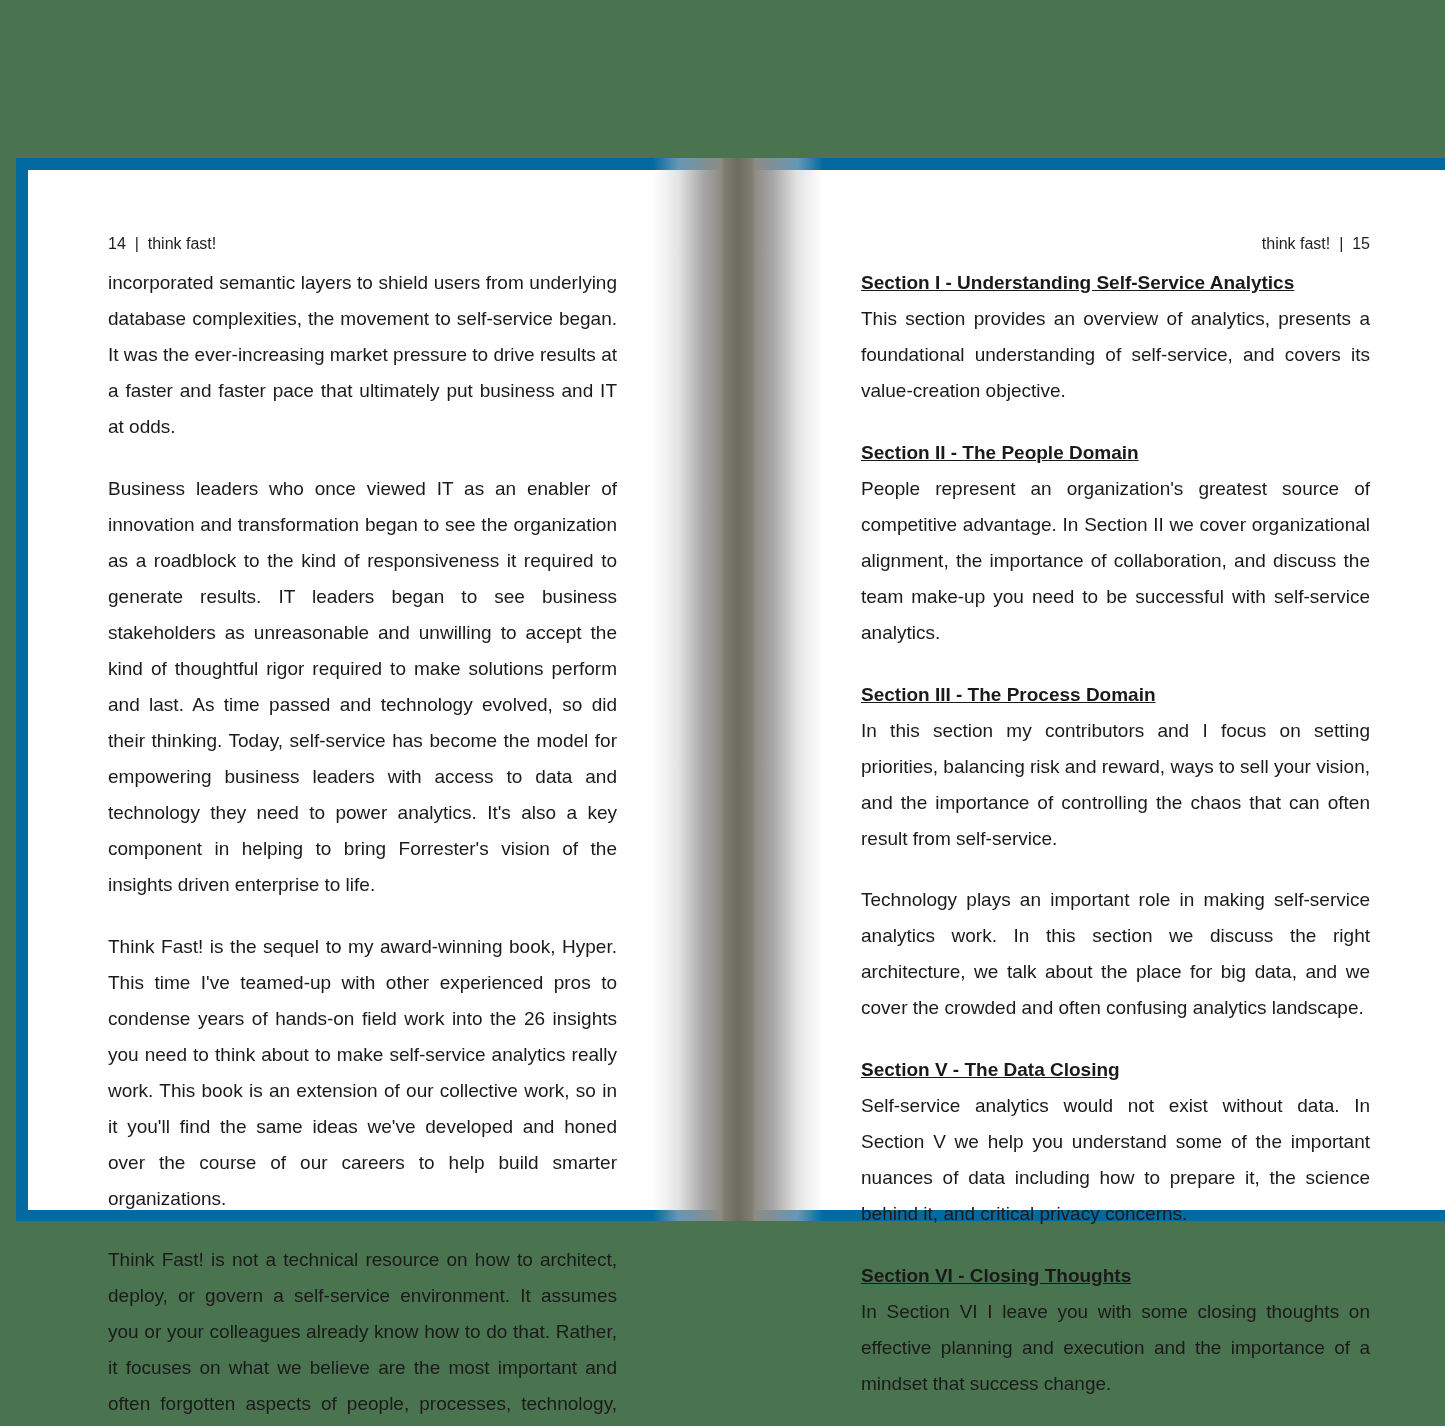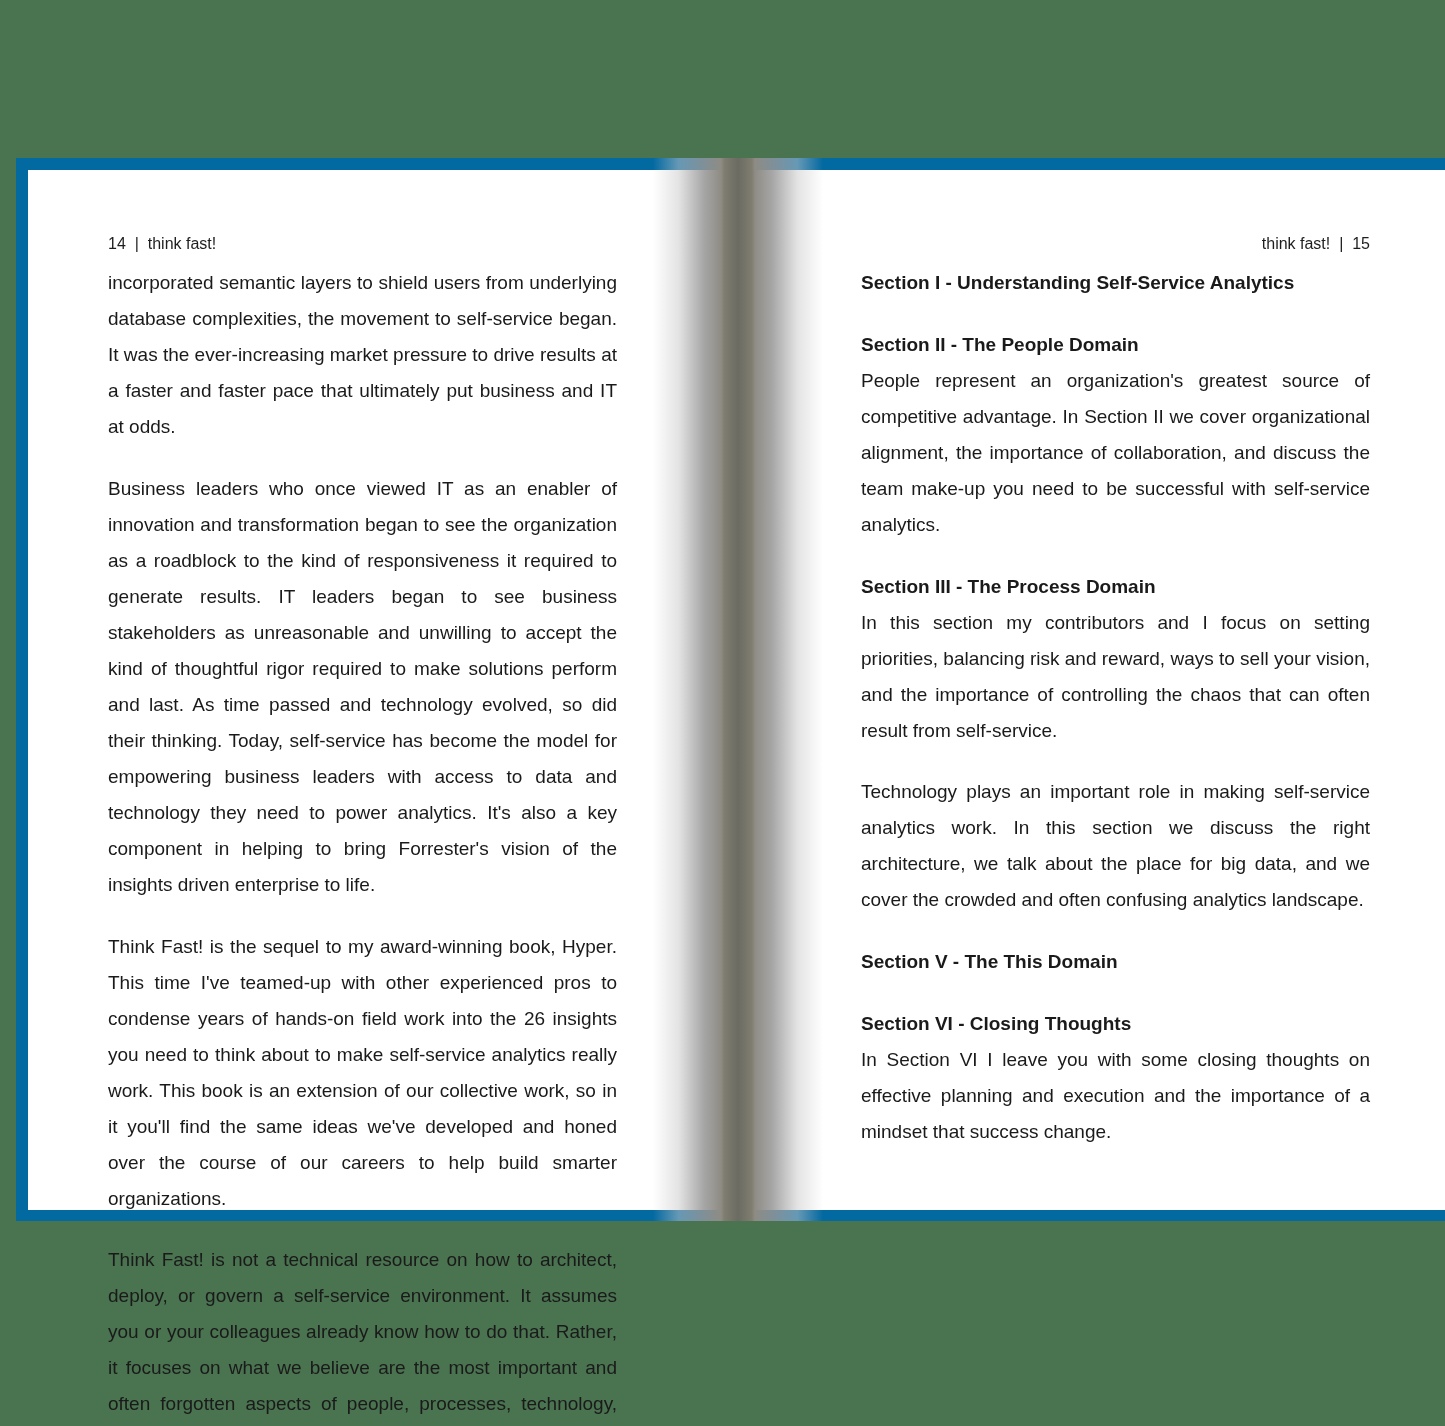--- a/index.html
+++ b/index.html
@@ -61,21 +61,21 @@
     line-height: 36px;
     color: #1a1a1a;
     text-align: justify;
   }
   .page-left .text-block { left: 80px; }
   .page-right .text-block { left: 112px; }
 
   .para { margin: 0 0 25.8px 0; }
   .para:last-child { margin-bottom: 0; }
   .section { margin: 0 0 25.8px 0; }
-  .section-title { font-weight: bold; display: block; text-align: left; }
+  .section-title { font-weight: bold; display: block; text-align: left; text-decoration: underline; }
   .section-body { display: block; }
 </style>
 </head>
 <body>
 
 <div class="book">
   <div class="page page-left">
     <div class="header">14  |  think fast!</div>
     <div class="text-block">
       <p class="para">incorporated semantic layers to shield users from underlying database complexities, the movement to self-service began. It was the ever-increasing market pressure to drive results at a faster and faster pace that ultimately put business and IT at odds.</p>
@@ -84,34 +84,36 @@
       <p class="para">Think Fast! is not a technical resource on how to architect, deploy, or govern a self-service environment. It assumes you or your colleagues already know how to do that. Rather, it focuses on what we believe are the most important and often forgotten aspects of people, processes, technology, and data necessary for self-service success.</p>
       <p class="para">The book is organized into six sections:</p>
     </div>
   </div>
 
   <div class="page page-right">
     <div class="header">think fast!  |  15</div>
     <div class="text-block">
       <div class="section">
         <span class="section-title">Section I - Understanding Self-Service Analytics</span>
+        <span class="section-body">This section provides an overview of analytics, presents a foundational understanding of self-service, and covers its value-creation objective.</span>
       </div>
       <div class="section">
         <span class="section-title">Section II - The People Domain</span>
         <span class="section-body">People represent an organization's greatest source of competitive advantage. In Section II we cover organizational alignment, the importance of collaboration, and discuss the team make-up you need to be successful with self-service analytics.</span>
       </div>
       <div class="section">
         <span class="section-title">Section III - The Process Domain</span>
         <span class="section-body">In this section my contributors and I focus on setting priorities, balancing risk and reward, ways to sell your vision, and the importance of controlling the chaos that can often result from self-service.</span>
       </div>
       <div class="section">
         <span class="section-body">Technology plays an important role in making self-service analytics work. In this section we discuss the right architecture, we talk about the place for big data, and we cover the crowded and often confusing analytics landscape.</span>
       </div>
       <div class="section">
-        <span class="section-title">Section V - The This Domain</span>
+        <span class="section-title">Section V - The Data Closing</span>
+        <span class="section-body">Self-service analytics would not exist without data. In Section V we help you understand some of the important nuances of data including how to prepare it, the science behind it, and critical privacy concerns.</span>
       </div>
       <div class="section">
         <span class="section-title">Section VI - Closing Thoughts</span>
         <span class="section-body">In Section VI I leave you with some closing thoughts on effective planning and execution and the importance of a mindset that success change.</span>
       </div>
     </div>
   </div>
 
   <div class="gutter"></div>
 </div>

